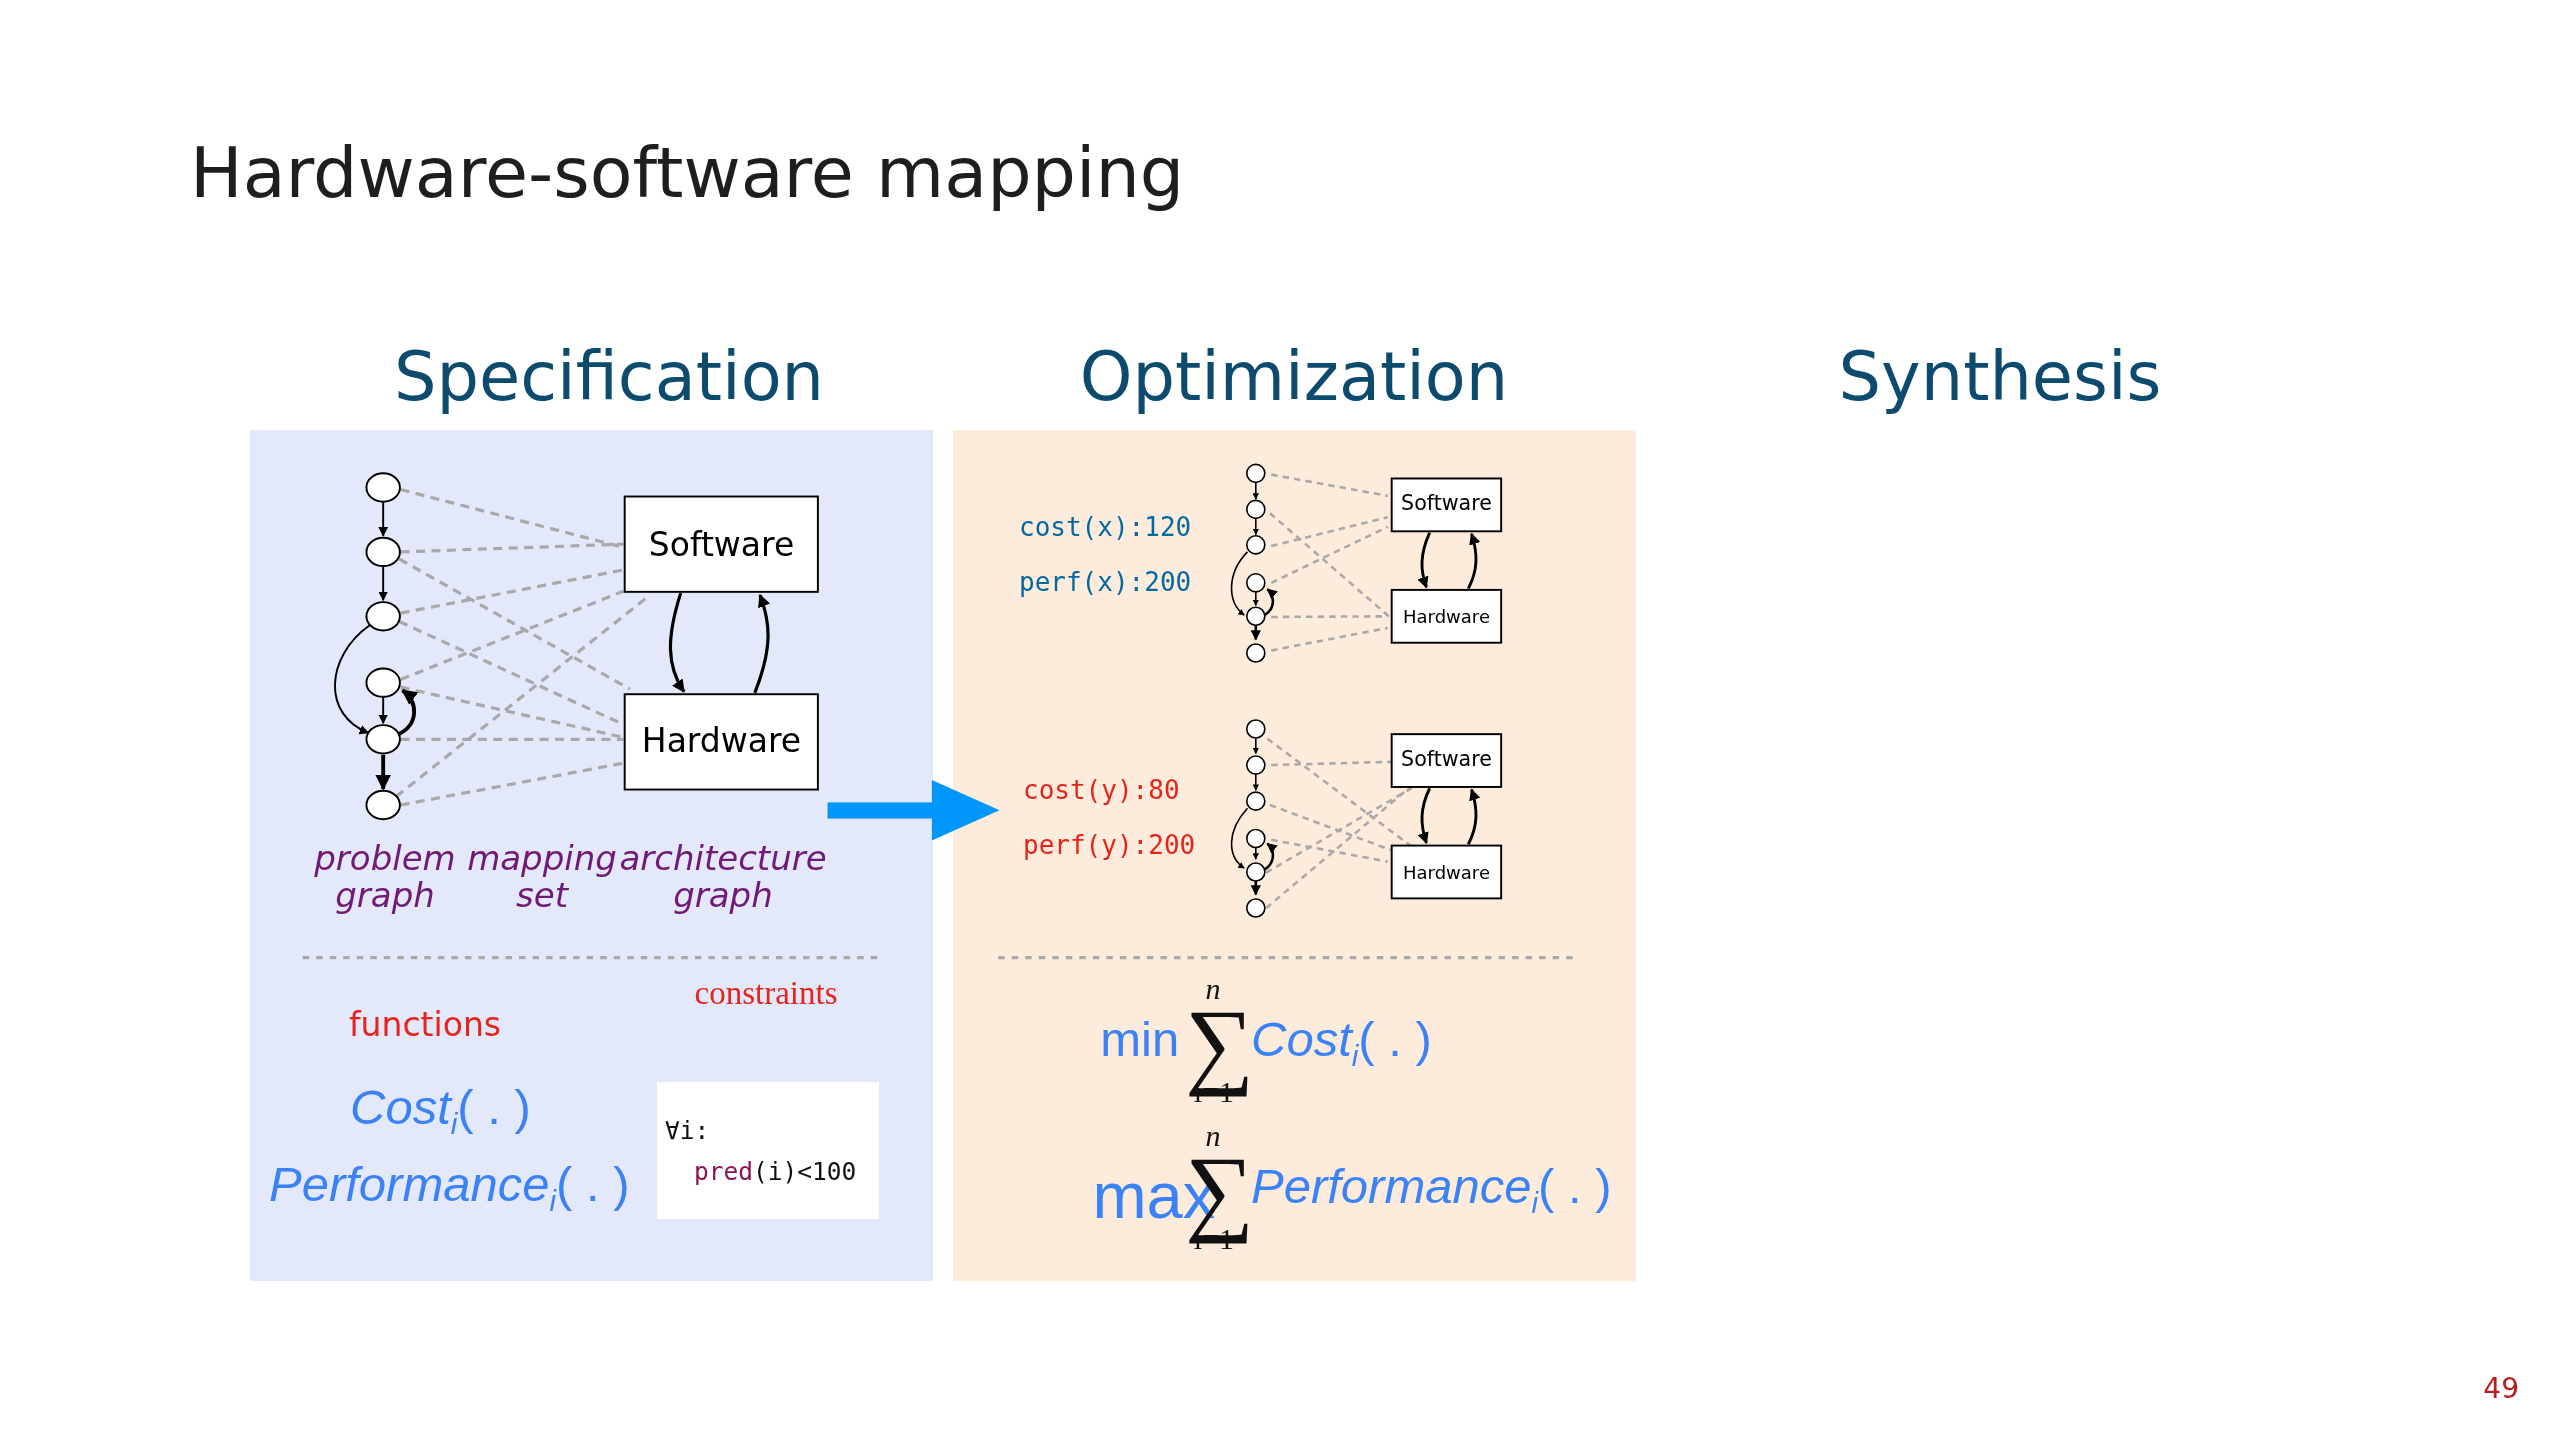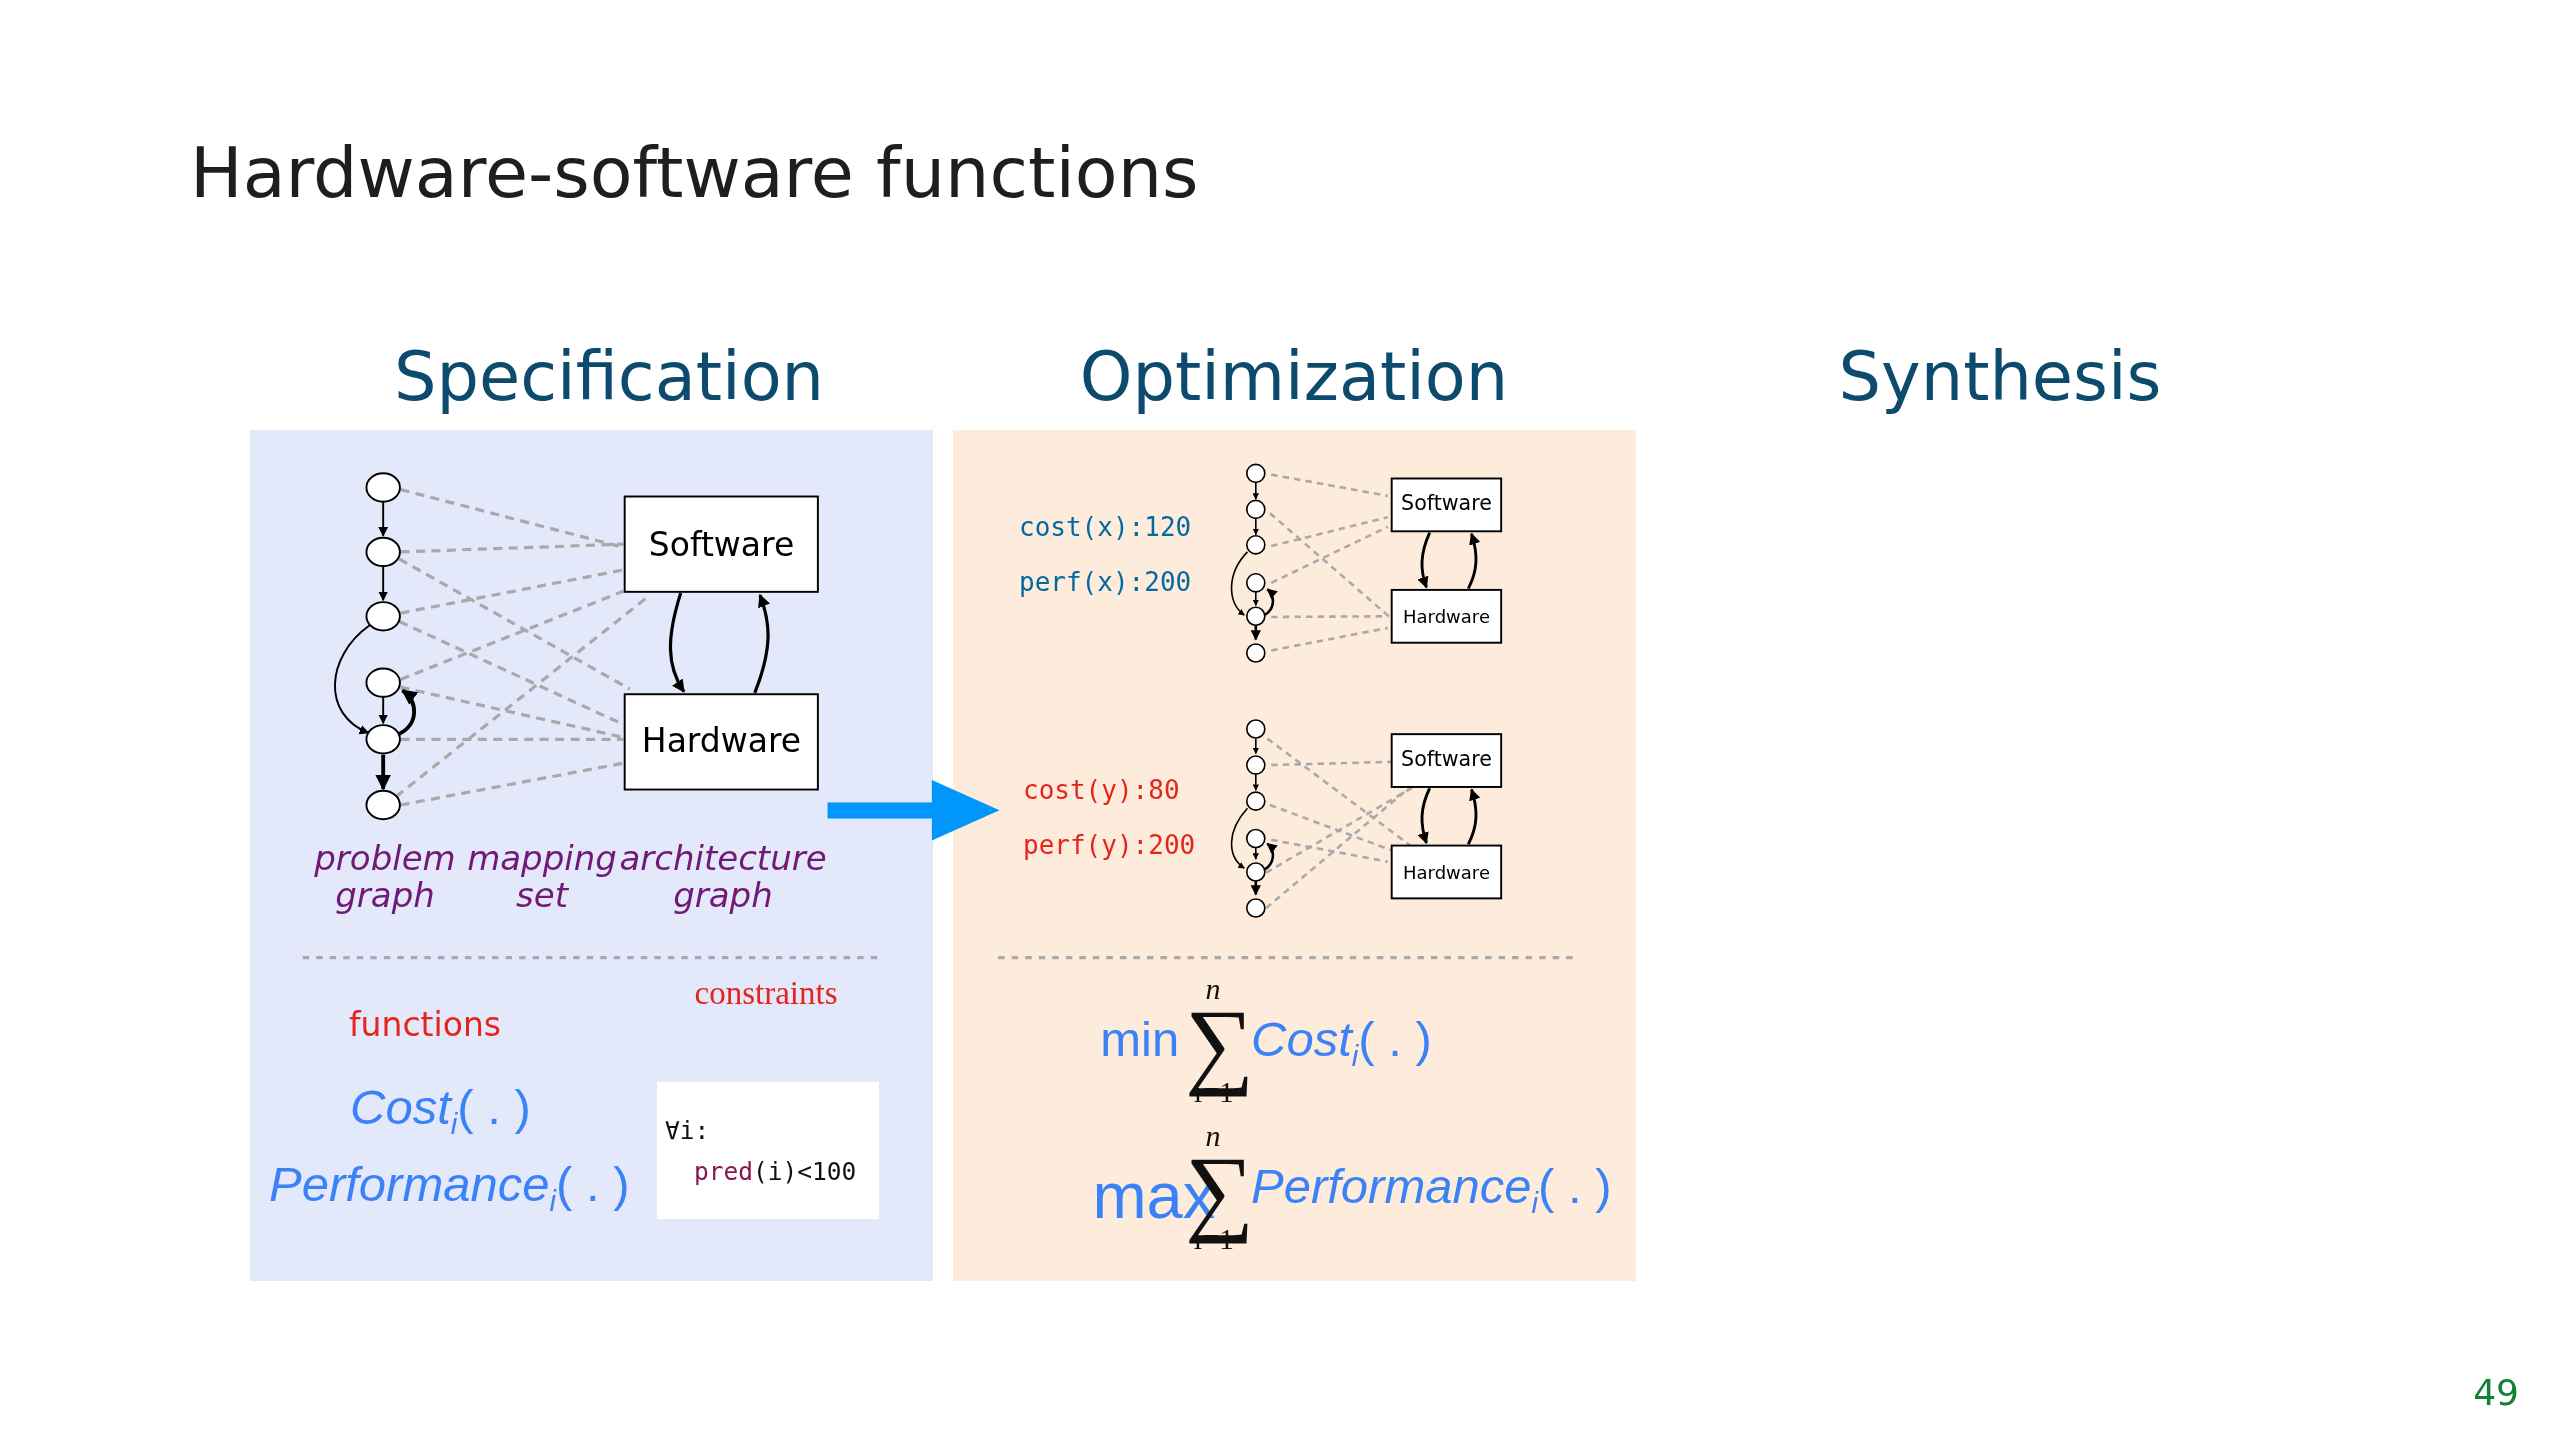--- a/index.html
+++ b/index.html
@@ -17,28 +17,28 @@
   .math sub { font-size:0.6em; vertical-align:-0.35em; }
   .math .up { font-style:normal; }
   #constraint-box { left:657px; top:1082px; width:222px; height:137px; background:#ffffff; }
   .mono { font-family:"DejaVu Sans Mono", "Liberation Mono", monospace; white-space:nowrap; }
   .code-line1 { left:665px; top:1116px; font-size:24.5px; color:#111; }
   .code-line2 { left:694px; top:1157px; font-size:24.5px; color:#111; }
   .kw { color:#8b1454; }
   .metric { font-size:26px; }
   .metric.black { color:#0369a1; }
   .metric.red { color:#e5251b; }
-  #page-number { right:57px; top:1372px; font-size:36px; color:#15803d; }
+  #page-number { right:57px; top:1372px; font-size:28px; color:#b91c1c; }
   .sigma { font-family:"Liberation Serif","DejaVu Serif",serif; font-size:97px; line-height:1; color:#111; }
   .bound { font-family:"Liberation Serif","DejaVu Serif",serif; font-style:italic; font-size:30px; color:#111; position:absolute; transform:translateX(-50%); white-space:nowrap; }
 </style>
 </head>
 <body>
 
-<div id="slide-title" class="abs">Hardware-software functions</div>
+<div id="slide-title" class="abs">Hardware-software mapping</div>
 
 <div class="abs col-head" style="left:609px;">Specification</div>
 <div class="abs col-head" style="left:1294px;">Optimization</div>
 <div class="abs col-head" style="left:2000px;">Synthesis</div>
 
 <div id="panel-spec" class="abs"></div>
 <div id="panel-opt" class="abs"></div>
 
 <svg class="layer" width="2576" height="1449" viewBox="0 0 4000 2250">
   <defs>

